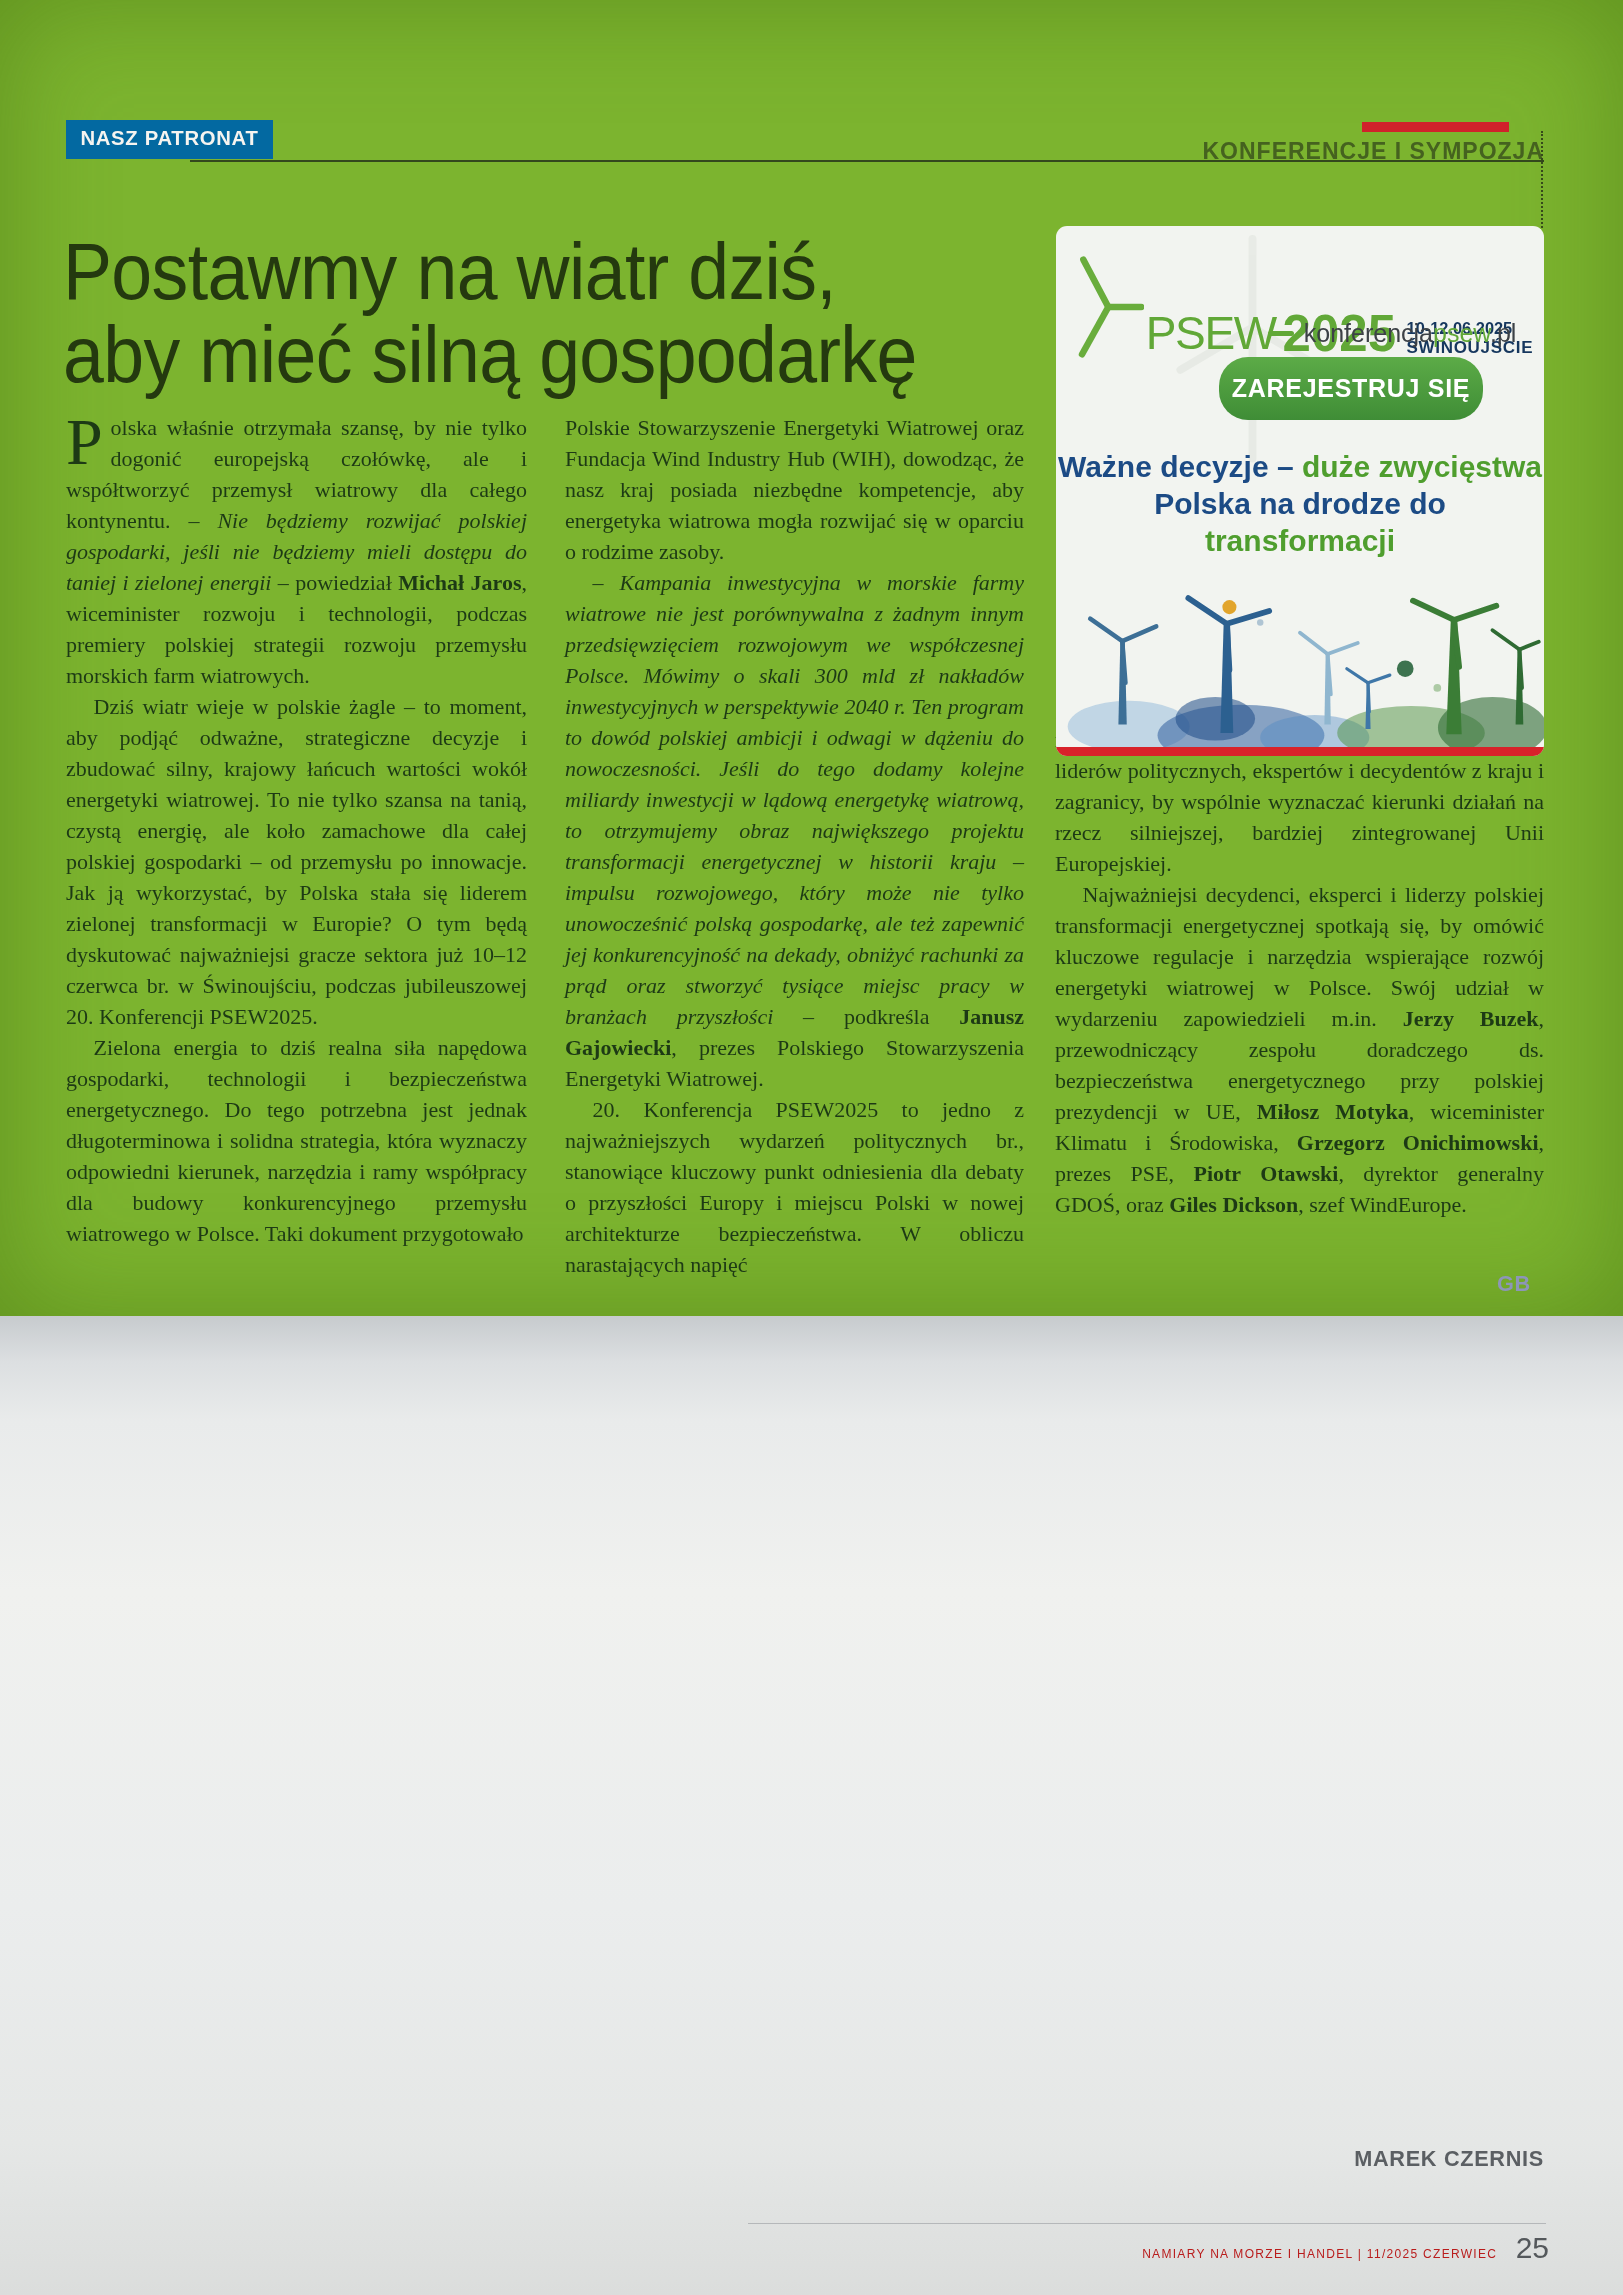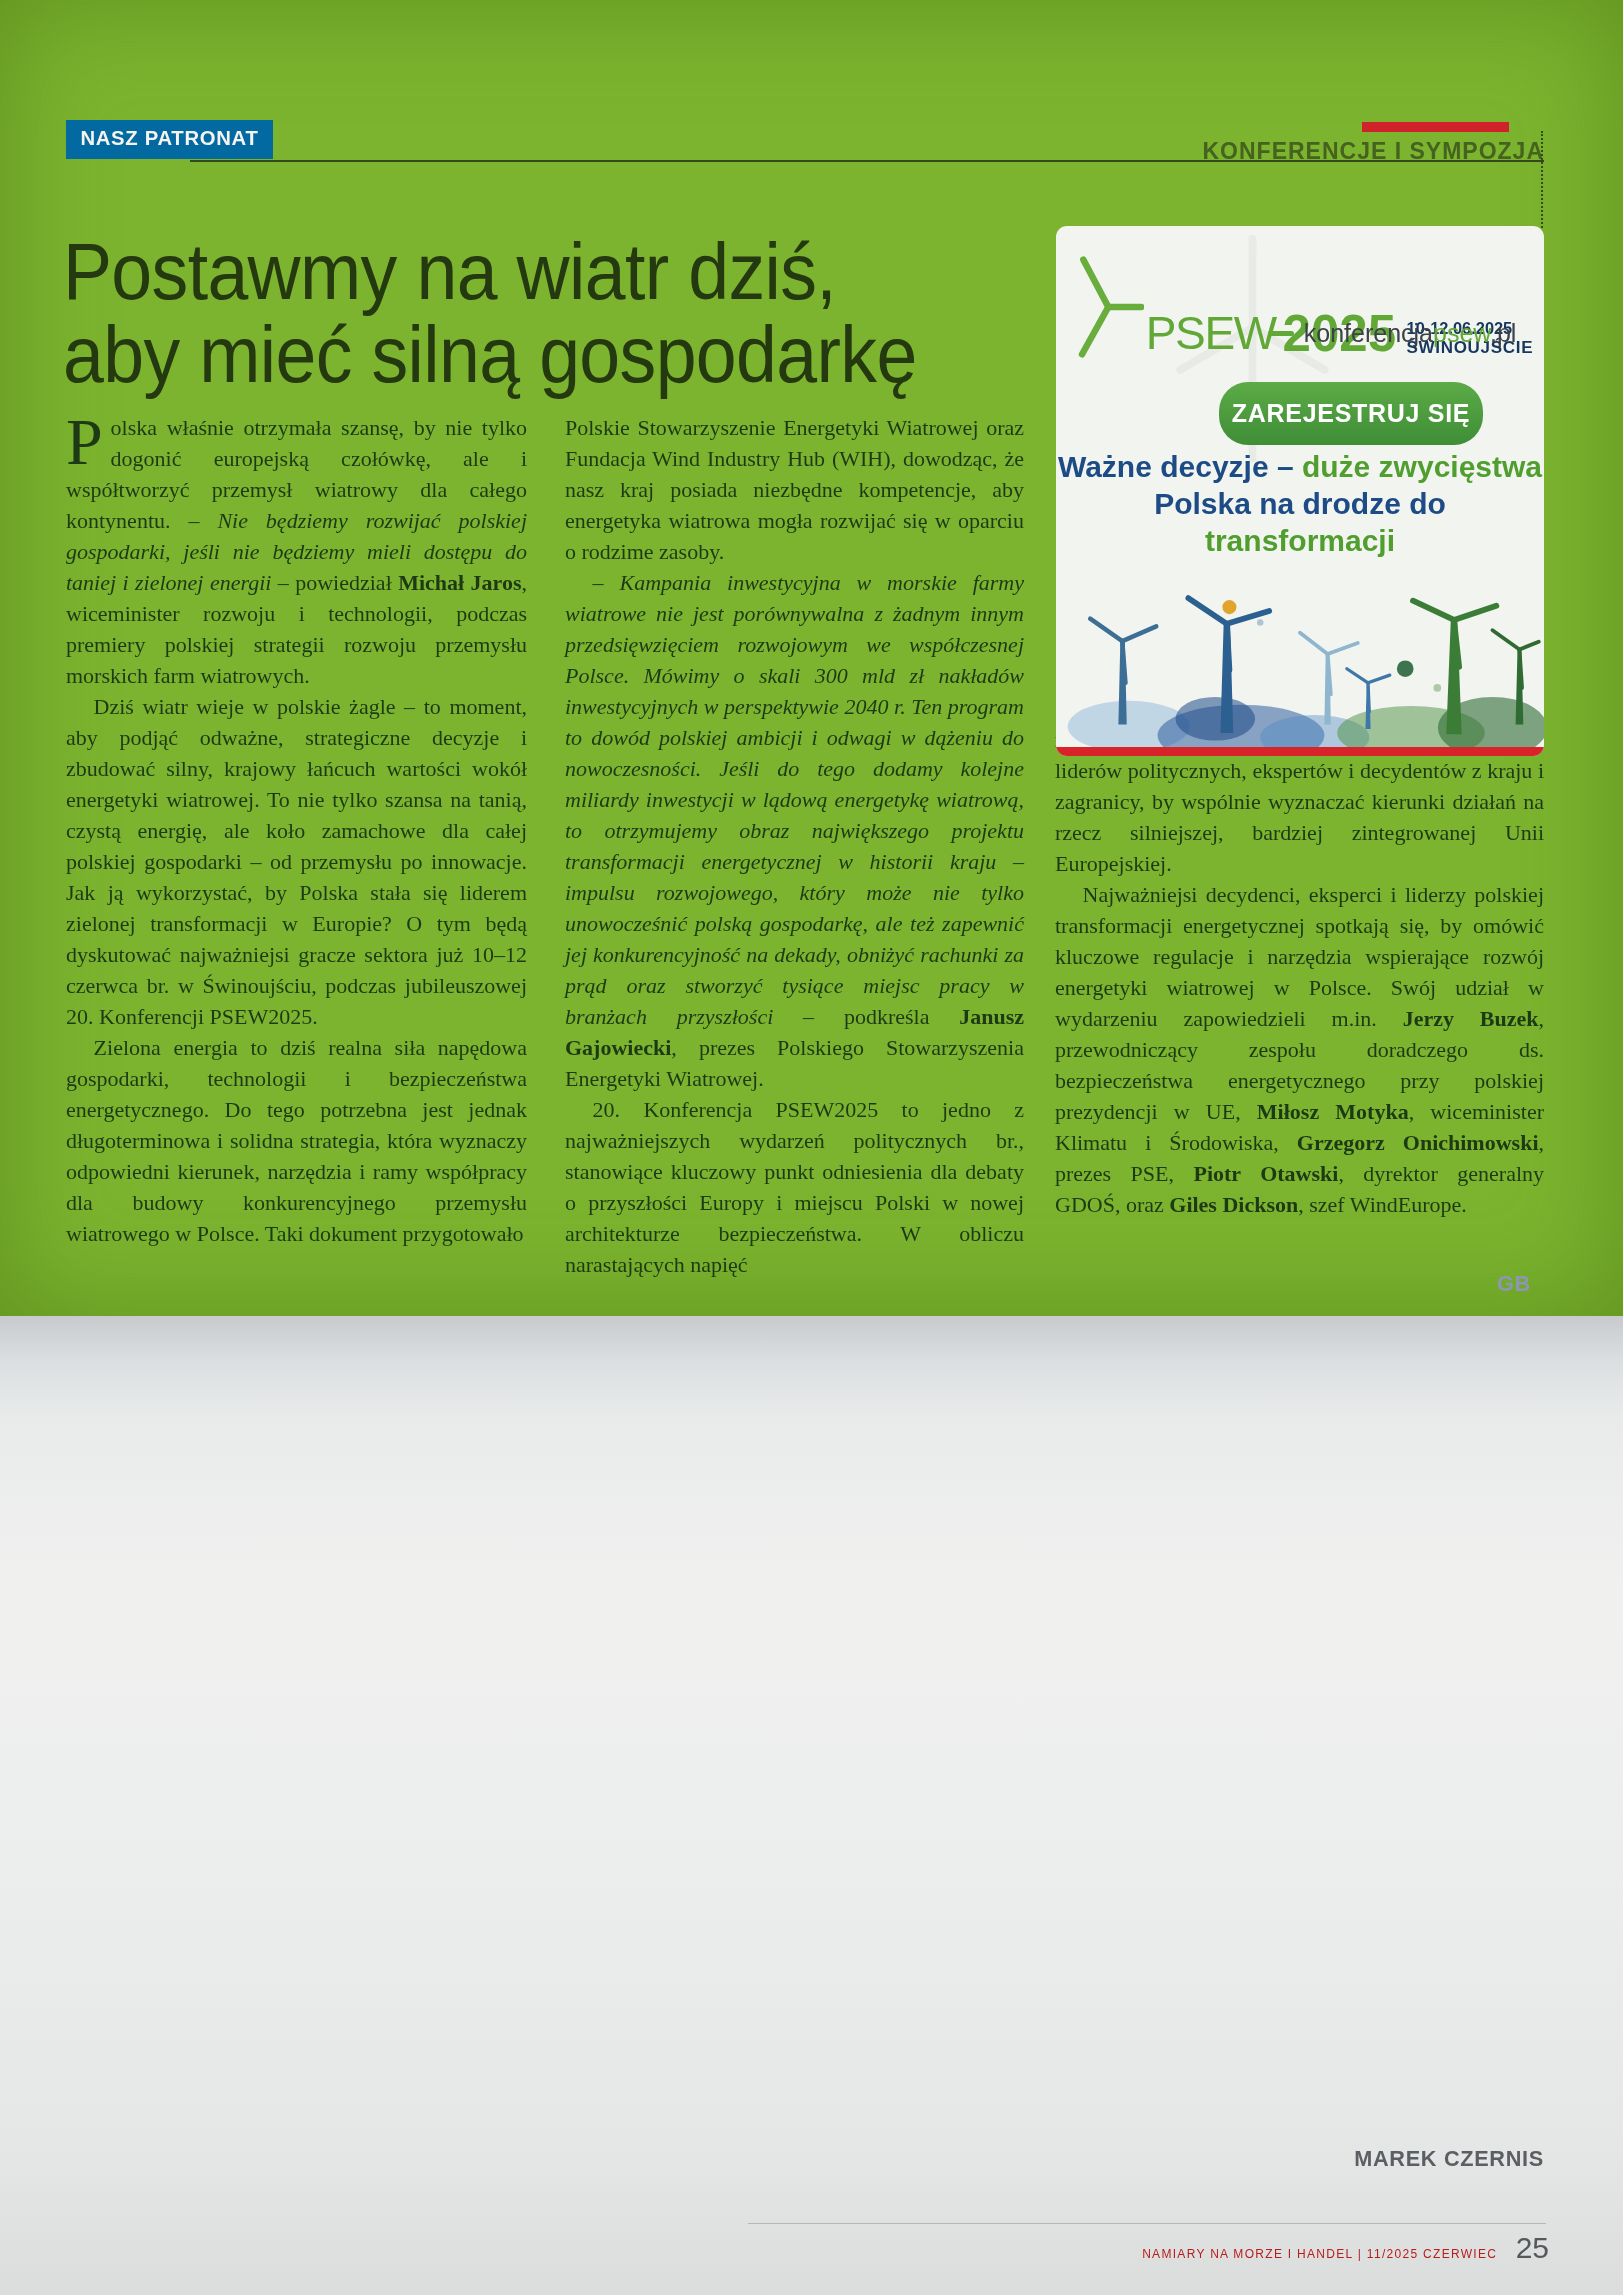--- a/index.html
+++ b/index.html
@@ -75,21 +75,21 @@
   .psew-year{font-size:51px;font-weight:700;color:#61a837;margin:0 0 7.9px 6.6px;}
   .ad-datecol{margin:0 0 13px 10.5px;color:#16375e;font-weight:700;}
   .ad-date{font-size:16.4px;line-height:17.7px;}
   .ad-place{font-size:17px;line-height:19.7px;letter-spacing:0.7px;}
   .ad-url-row{
     position:absolute;right:27.6px;top:93px;
     display:flex;align-items:center;gap:10px;font-size:25px;color:#3c4146;
   }
   .url-dash{width:26px;height:5.9px;background:#61a837;border-radius:2.6px;}
   .register-button{
-    position:absolute;left:163px;top:156px;width:264px;height:63px;
+    position:absolute;left:163px;top:131px;width:264px;height:63px;
     border-radius:29px;border:none;
     background:linear-gradient(180deg,#5cab47 0%,#3f8d36 100%);
     color:#ffffff;font-size:25px;font-weight:700;letter-spacing:0.7px;
     display:flex;align-items:center;justify-content:center;
     font-family:"Liberation Sans", sans-serif;
   }
   .ad-headline{
     position:absolute;left:0;right:0;top:222px;
     text-align:center;font-weight:700;font-size:30px;line-height:37px;
     z-index:3;

